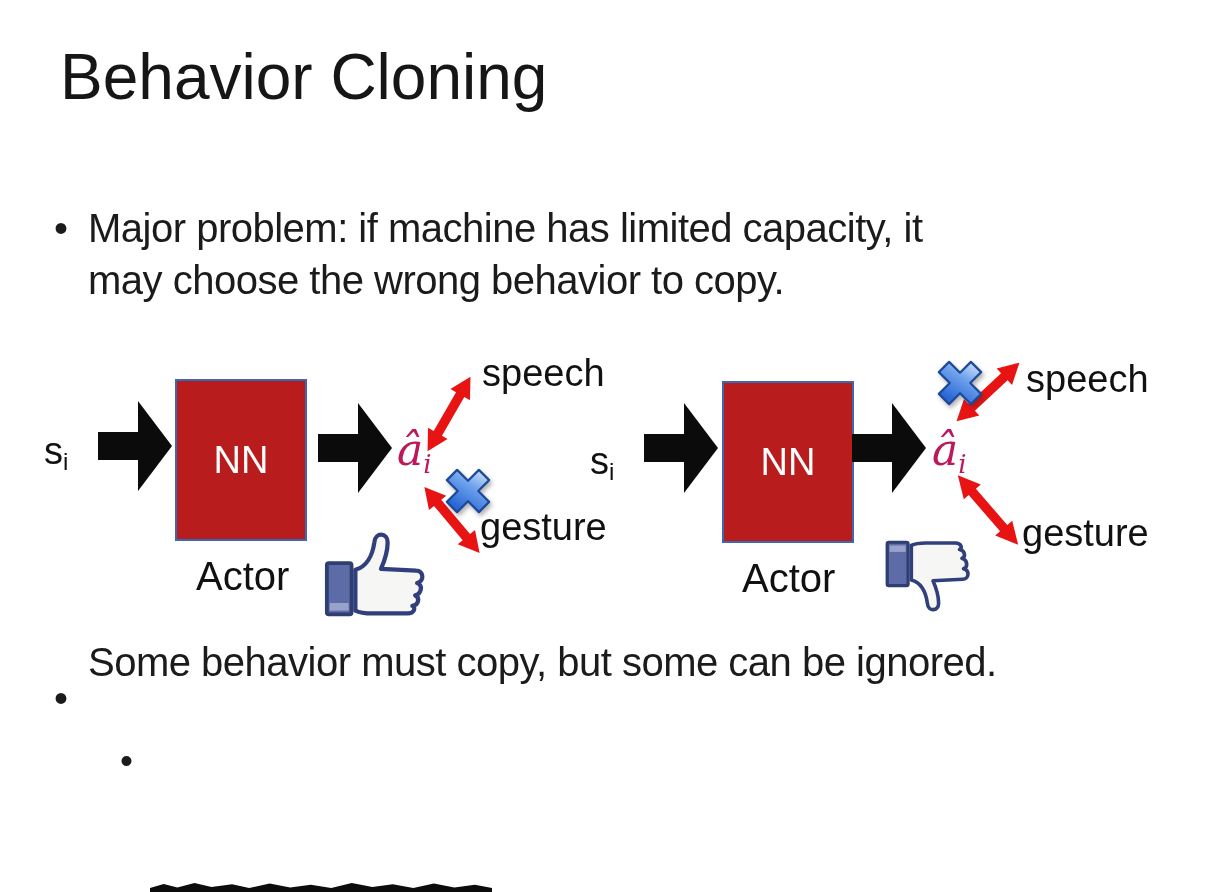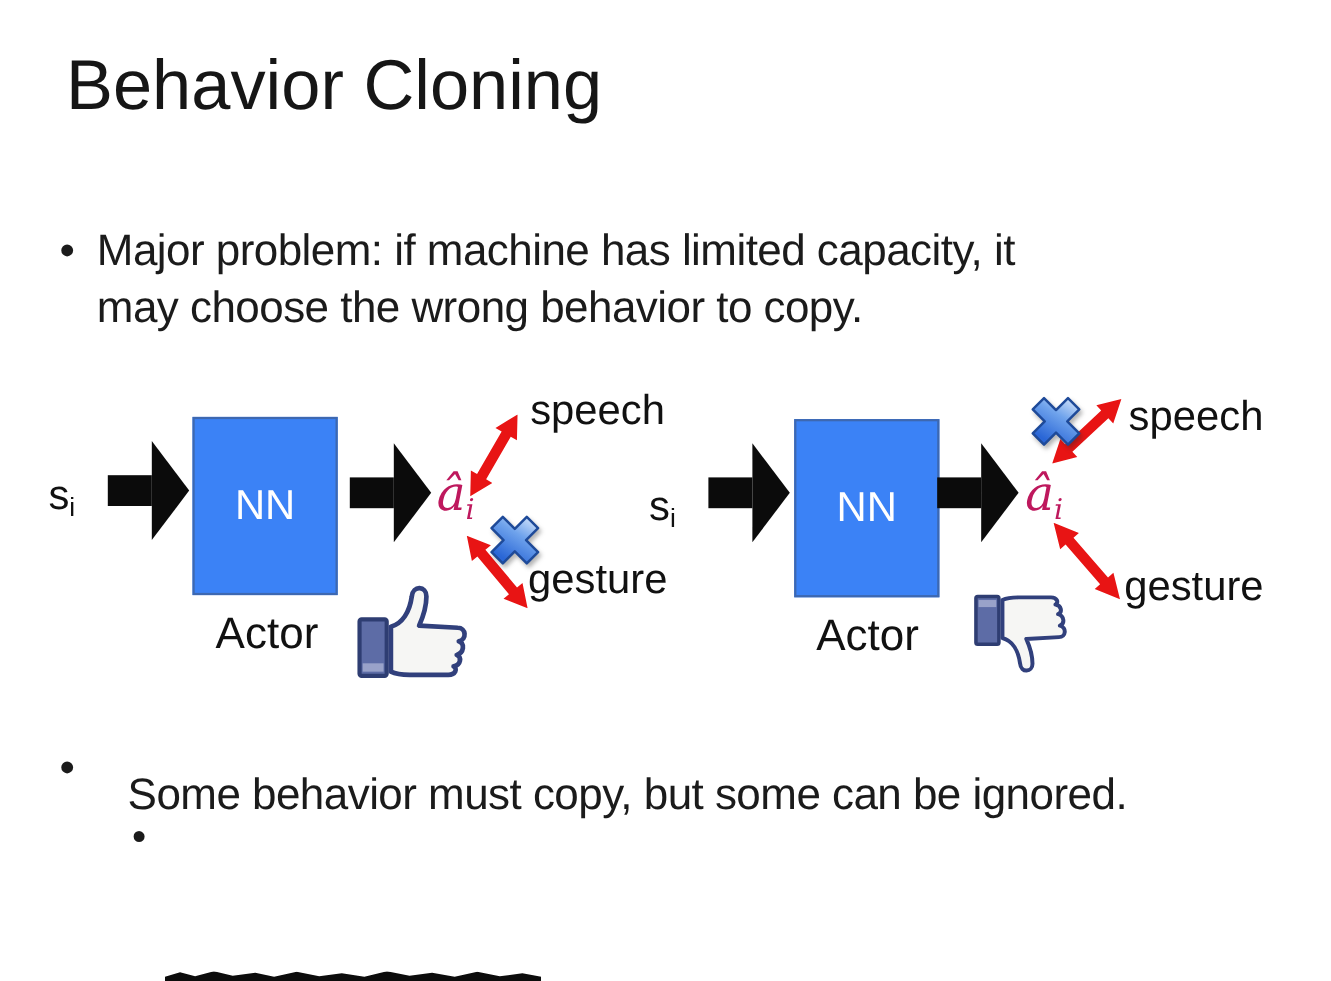--- a/index.html
+++ b/index.html
@@ -11,21 +11,21 @@
   .title {
     left:60px; top:40px; font-size:64px; font-weight:300;
     letter-spacing:0px; color:#161616;
   }
   .body-text { font-size:40px; letter-spacing:-0.5px; color:#1b1b1b; }
   .sub-text  { font-size:37px; letter-spacing:-0.5px; color:#1b1b1b; }
   .dg-lbl { font-size:38px; color:#111; }
   
   .nn-box {
     position:absolute; width:132px; height:162px;
-    background:#3b82f6; border:2px solid #3D68B1; box-sizing:border-box;
+    background:#b91c1c; border:2px solid #3D68B1; box-sizing:border-box;
     display:flex; align-items:center; justify-content:center;
     color:#ffffff; font-size:38px;
   }
   
   .barrow { position:absolute; width:74px; height:90px; }
   .barrow .stem { position:absolute; left:0; top:31px; width:40px; height:28px; background:#0b0b0b; }
   .barrow .head {
     position:absolute; left:40px; top:0; width:0; height:0;
     border-top:45px solid transparent; border-bottom:45px solid transparent;
     border-left:34px solid #0b0b0b;
@@ -164,19 +164,19 @@
     <svg viewBox="0 0 122 100" width="98" height="92">
       <g transform="translate(0,100) scale(1,-1)">
         <rect x="4" y="38" width="26" height="54" rx="2" fill="#5D6CA6" stroke="#2E3D72" stroke-width="4"></rect>
         <rect x="7" y="80" width="20" height="8" fill="#99A2C9"></rect>
         <path d="M34,88 L34,45 C45,42 52,31 54,16 C55,5 68,6 68,16 C68,26 65,35 61,44 L98,46 C106,46 107,57 99,59 C105,61 104,70 97,72 C102,74 101,82 94,83 C98,85 96,91 89,91 L52,91 C43,91 38,90 34,88 Z" fill="#F6F6F4" stroke="#31407C" stroke-width="4.5" stroke-linejoin="round"></path>
       </g>
     </svg>
   </div>
 
   <div class="abs body-text" style="left:54px; top:676px;">•</div>
-  <div class="abs body-text" style="left:88px; top:700px;margin-left:28px;">Some behavior must copy, but some can be ignored.</div>
+  <div class="abs body-text" style="left:88px; top:640px;">Some behavior must copy, but some can be ignored.</div>
 
   <div class="abs sub-text" style="left:120px; top:740px;">•</div>
 
   <div class="cropped-bar"></div>
 
 </div>
 
 </body></html>

